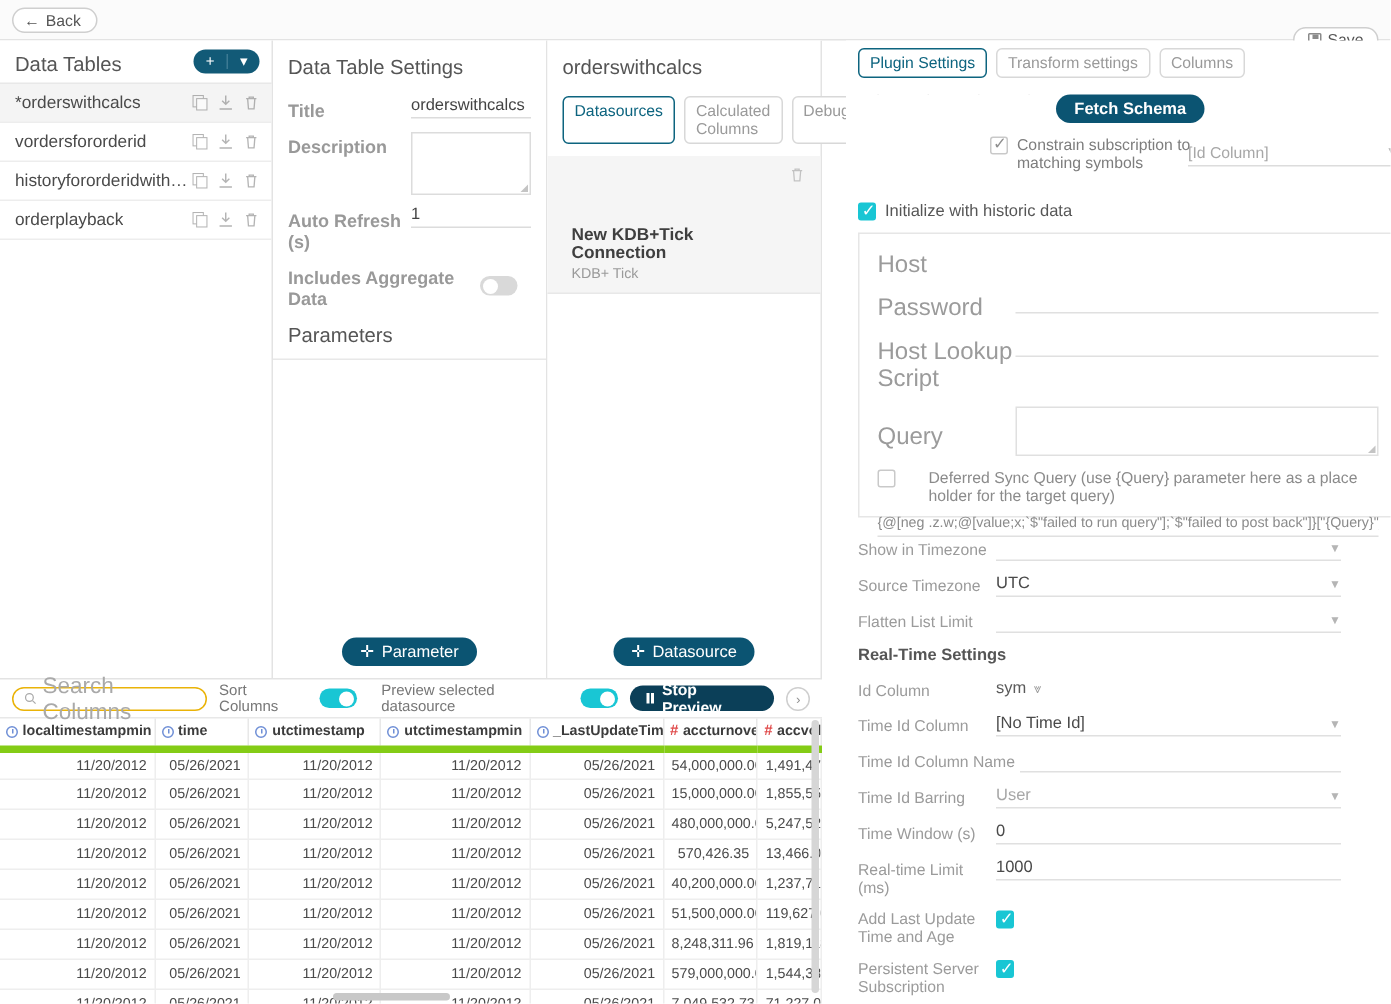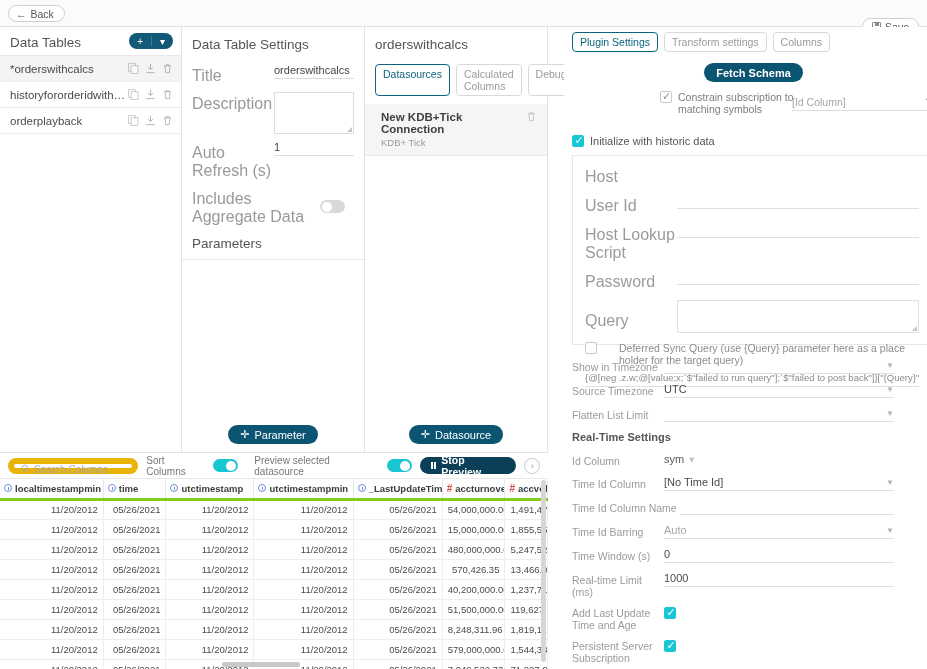--- a/index.html
+++ b/index.html
@@ -81,21 +81,21 @@
     cursor: pointer;
   }
   .tbl-row.sel { background: #f4f4f4; }
   .tbl-row .nm { overflow: hidden; white-space: nowrap; text-overflow: ellipsis; }
   .row-icons { display: flex; gap: 6px; align-items: center; flex: 0 0 auto; }
   .ico { width: 11px; height: 11px; opacity: .55; cursor: pointer; }
 
   
   .frm { padding: 4px 10px 0 10px; }
   .frm-row { display: flex; align-items: flex-start; margin-bottom: 7px; }
-  .frm-lbl { width: 82px; font-size: 16px; color: #999; padding-top: 3px; flex: 0 0 auto;}
+  .frm-lbl { width: 82px; font-size: 12px; color: #999; padding-top: 3px; flex: 0 0 auto; font-weight: bold;}
   .frm-val {
     flex: 1; font-size: 11px; color: #444;
     border-bottom: 1px solid #dcdcdc; min-height: 15px; padding-bottom: 1px;
   }
   .frm-area {
     flex: 1; height: 42px; border: 1px solid #dcdcdc; background: #fff;
     position: relative;
   }
   .frm-area:after {
     content:""; position:absolute; right:1px; bottom:1px;
@@ -124,21 +124,21 @@
   .tab {
     border: 1px solid #d8d8d8; border-radius: 4px; background: #fff;
     font-size: 10.5px; color: #9a9a9a; padding: 3px 7px; cursor: pointer;
   }
   .tab.active { border: 1.5px solid #0d647f; color: #0d647f; }
   .ds-item {
     background: #f5f5f5; border-bottom: 1px solid #e8e8e8;
     padding: 7px 10px 7px 16px; display: flex; justify-content: space-between;
     align-items: flex-start; cursor: pointer;
   }
-  .ds-name { font-size: 11.5px; color: #3f3f3f; font-weight: 600; }
+  .ds-name { font-size: 11.5px; color: #3f3f3f; font-weight: 600; margin-top: 40px; }
   .ds-sub { font-size: 9.5px; color: #9a9a9a; margin-top: 2px; }
 
   
   .ptabs { display: flex; gap: 6px; padding: 5px 8px 2px 8px; }
   .pbody { position: relative; padding: 0 8px 0 8px; height: 612px; }
   .cut { position:absolute; left: 20px; top: 2px; width: 340px; height: 7px; overflow:hidden; color:#cfcfcf; font-size:10px; letter-spacing:14px;}
   .fetch-wrap { display: flex; justify-content: center; padding-top: 9px; }
   .fetch {
     background: #0b5472; color: #fff; border-radius: 11px; height: 19px;
     display: inline-flex; align-items: center; padding: 0 12px;
@@ -218,41 +218,41 @@
   
   .grid {
     position: absolute; left: 0; top: 452px; width: 548px; height: 217px;
     border-top: 1px solid #e3e3e3; background: #fff;
   }
   .grid-toolbar {
     height: 26px; display: flex; align-items: center; gap: 8px;
     padding: 0 8px; border-bottom: 1px solid #e8e8e8;
   }
   .search-box {
-    width: 133px; height: 16px; border: 6px solid #eab308; border-radius: 8px;
-    display: flex; gap: 4px; padding: 0 7px;
-    font-size: 10px; color: #a9a9a9; cursor: text;
+    width: 133px; height: 16px; border: 1px solid #eab308; border-radius: 8px;
+    display: flex; align-items: center; gap: 4px; padding: 0 7px;
+    font-size: 15px; color: #a9a9a9; cursor: text;
   }
   .tb-lbl { font-size: 10px; color: #777; }
   .stop-btn {
     background: #0b3f58; color: #fff; border-radius: 10px; height: 17px;
     display: inline-flex; align-items: center; gap: 5px; padding: 0 11px;
     font-size: 10.5px; font-weight: 600; cursor: pointer;
   }
   .pause-ico { display:inline-flex; gap:1.5px; }
   .pause-ico i { width:2px; height:7px; background:#fff; display:block; }
   .circ-btn {
     width: 16px; height: 16px; border-radius: 50%; border: 1px solid #cfcfcf;
     display: flex; align-items: center; justify-content: center;
     font-size: 9px; color: #8f8f8f; background: #fff; cursor: pointer;
   }
   table.dg { width: 100%; border-collapse: collapse; table-layout: fixed; }
   table.dg th {
     font-size: 9.5px; font-weight: 700; color: #3c3c3c;
-    border-right: 1px solid #e8e8e8; border-bottom: 3px solid #84cc16;
+    border-right: 1px solid #e8e8e8; border-bottom: 5px solid #84cc16;
     height: 20px; padding: 0 4px; white-space: nowrap; overflow: hidden;
     text-align: left; background: #fff;
   }
   table.dg th .hw { display:flex; align-items:center; gap:3px; }
   .clock {
     width: 8px; height: 8px; border: 1.2px solid #6f8fd6; border-radius: 50%;
     position: relative; flex: 0 0 auto;
   }
   .clock:after { content:""; position:absolute; left:3px; top:1.5px; width:1px; height:3px; background:#6f8fd6; }
   .hash { color: #e04b4b; font-weight: 700; font-size: 10px; }
@@ -305,20 +305,35 @@
           </svg>
         <svg class="ico" viewBox="0 0 16 16">
             <path d="M8 1v8M4.5 6L8 9.5 11.5 6M2 14h12" stroke="#777" fill="none" stroke-width="1.4"></path>
           </svg>
         <svg class="ico" viewBox="0 0 16 16">
             <path d="M3 4h10M6 4V2.5h4V4M4.5 4l.8 10h5.4l.8-10" stroke="#777" fill="none" stroke-width="1.3"></path>
           </svg>
       </span>
     </div>
     <div class="tbl-row">
+      <span class="nm">vordersfororderid</span>
+      <span class="row-icons">
+        <svg class="ico" viewBox="0 0 16 16">
+            <rect x="1" y="1" width="10" height="11" fill="none" stroke="#777"></rect>
+            <rect x="4.5" y="4" width="10" height="11" fill="#fff" stroke="#777"></rect>
+          </svg>
+        <svg class="ico" viewBox="0 0 16 16">
+            <path d="M8 1v8M4.5 6L8 9.5 11.5 6M2 14h12" stroke="#777" fill="none" stroke-width="1.4"></path>
+          </svg>
+        <svg class="ico" viewBox="0 0 16 16">
+            <path d="M3 4h10M6 4V2.5h4V4M4.5 4l.8 10h5.4l.8-10" stroke="#777" fill="none" stroke-width="1.3"></path>
+          </svg>
+      </span>
+    </div>
+    <div class="tbl-row">
       <span class="nm">historyfororderidwithpri...</span>
       <span class="row-icons">
         <svg class="ico" viewBox="0 0 16 16">
             <rect x="1" y="1" width="10" height="11" fill="none" stroke="#777"></rect>
             <rect x="4.5" y="4" width="10" height="11" fill="#fff" stroke="#777"></rect>
           </svg>
         <svg class="ico" viewBox="0 0 16 16">
             <path d="M8 1v8M4.5 6L8 9.5 11.5 6M2 14h12" stroke="#777" fill="none" stroke-width="1.4"></path>
           </svg>
         <svg class="ico" viewBox="0 0 16 16">
@@ -425,29 +440,25 @@
       <div class="init-hist">
         <span class="cb chk-teal"></span>
         <span>Initialize with historic data</span>
       </div>
 
       <div class="conn-box">
         <div class="cf-row">
           <div class="cf-lbl">Host</div>
         </div>
         <div class="cf-row">
-          <div class="cf-lbl">User Id</div>
+          <div class="cf-lbl">Password</div>
           <div class="cf-in"></div>
         </div>
         <div class="cf-row">
           <div class="cf-lbl">Host Lookup Script</div>
-          <div class="cf-in"></div>
-        </div>
-        <div class="cf-row">
-          <div class="cf-lbl">Password</div>
           <div class="cf-in"></div>
         </div>
         <div class="cf-row">
           <div class="cf-lbl" style="padding-top:12px;">Query</div>
           <div class="cf-area"></div>
         </div>
         <div class="deferred">
           <span class="cb"></span>
           <span>Deferred Sync Query (use {Query} parameter here as a place holder for the target query)</span>
         </div>
@@ -493,21 +504,21 @@
             <span class="caret">▼</span>
           </div>
         </div>
         <div class="sel-row">
           <div class="sel-lbl" style="width:108px;">Time Id Column Name</div>
           <div class="sel-ctl" style="max-width:214px;"></div>
         </div>
         <div class="sel-row">
           <div class="sel-lbl">Time Id Barring</div>
           <div class="sel-ctl ph">
-            <span>Auto</span>
+            <span>User</span>
             <span class="caret">▼</span>
           </div>
         </div>
         <div class="sel-row">
           <div class="sel-lbl">Time Window (s)</div>
           <div class="sel-ctl">0</div>
         </div>
         <div class="sel-row">
           <div class="sel-lbl">Real-time Limit (ms)</div>
           <div class="sel-ctl">1000</div>

